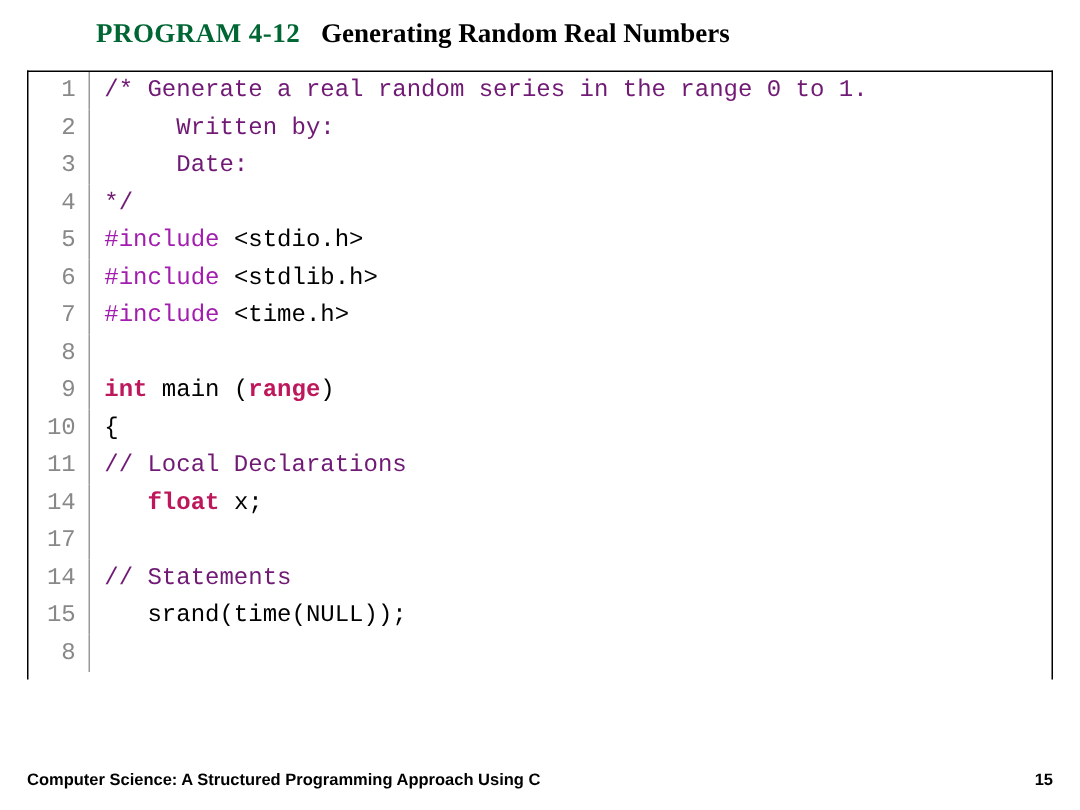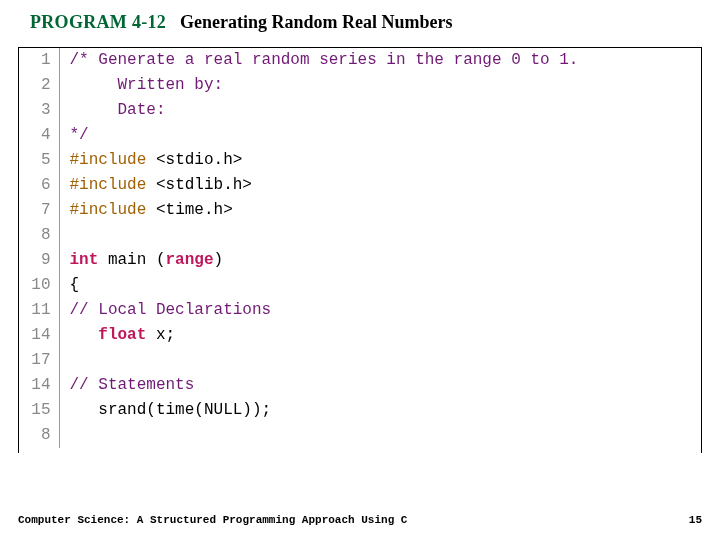--- a/index.html
+++ b/index.html
@@ -5,21 +5,22 @@
   * { margin: 0; padding: 0; box-sizing: border-box; }
   body {
     width: 720px;
     height: 540px;
     background: #ffffff;
     font-family: "Times New Roman", Times, serif;
     position: relative;
     overflow: hidden;
   }
   .header {
-    padding: 12px 18px 6px 30px;
+    padding: 12px 18px 6px 18px;
+    margin-left: 46px;
   }
   .prog-label {
     color: #006633;
     font-weight: bold;
     font-size: 18px;
     letter-spacing: 0.3px;
   }
   .prog-title {
     color: #000000;
     font-weight: bold;
@@ -51,28 +52,28 @@
     padding: 0 8px 0 6px;
     width: 40px;
     user-select: none;
   }
   .code-cell {
     padding: 0 8px 0 10px;
     white-space: pre;
   }
   .c-comment { color: #701a75; }
   .c-keyword { color: #be185d; font-weight: bold; }
-  .c-pre     { color: #a16207; margin-top: 34px; }
+  .c-pre     { color: #a21caf; margin-top: 34px; }
   .c-text    { color: #000000; }
   .footer {
     position: absolute;
     bottom: 14px;
     left: 18px;
     right: 18px;
-    font-family: Liberation Mono, monospace;
+    font-family: Liberation Sans, sans-serif;
     font-size: 11px;
     font-weight: bold;
     color: #000;
   }
   .page-num {
     position: absolute;
     right: 0;
     bottom: 0;
   }
 </style>

